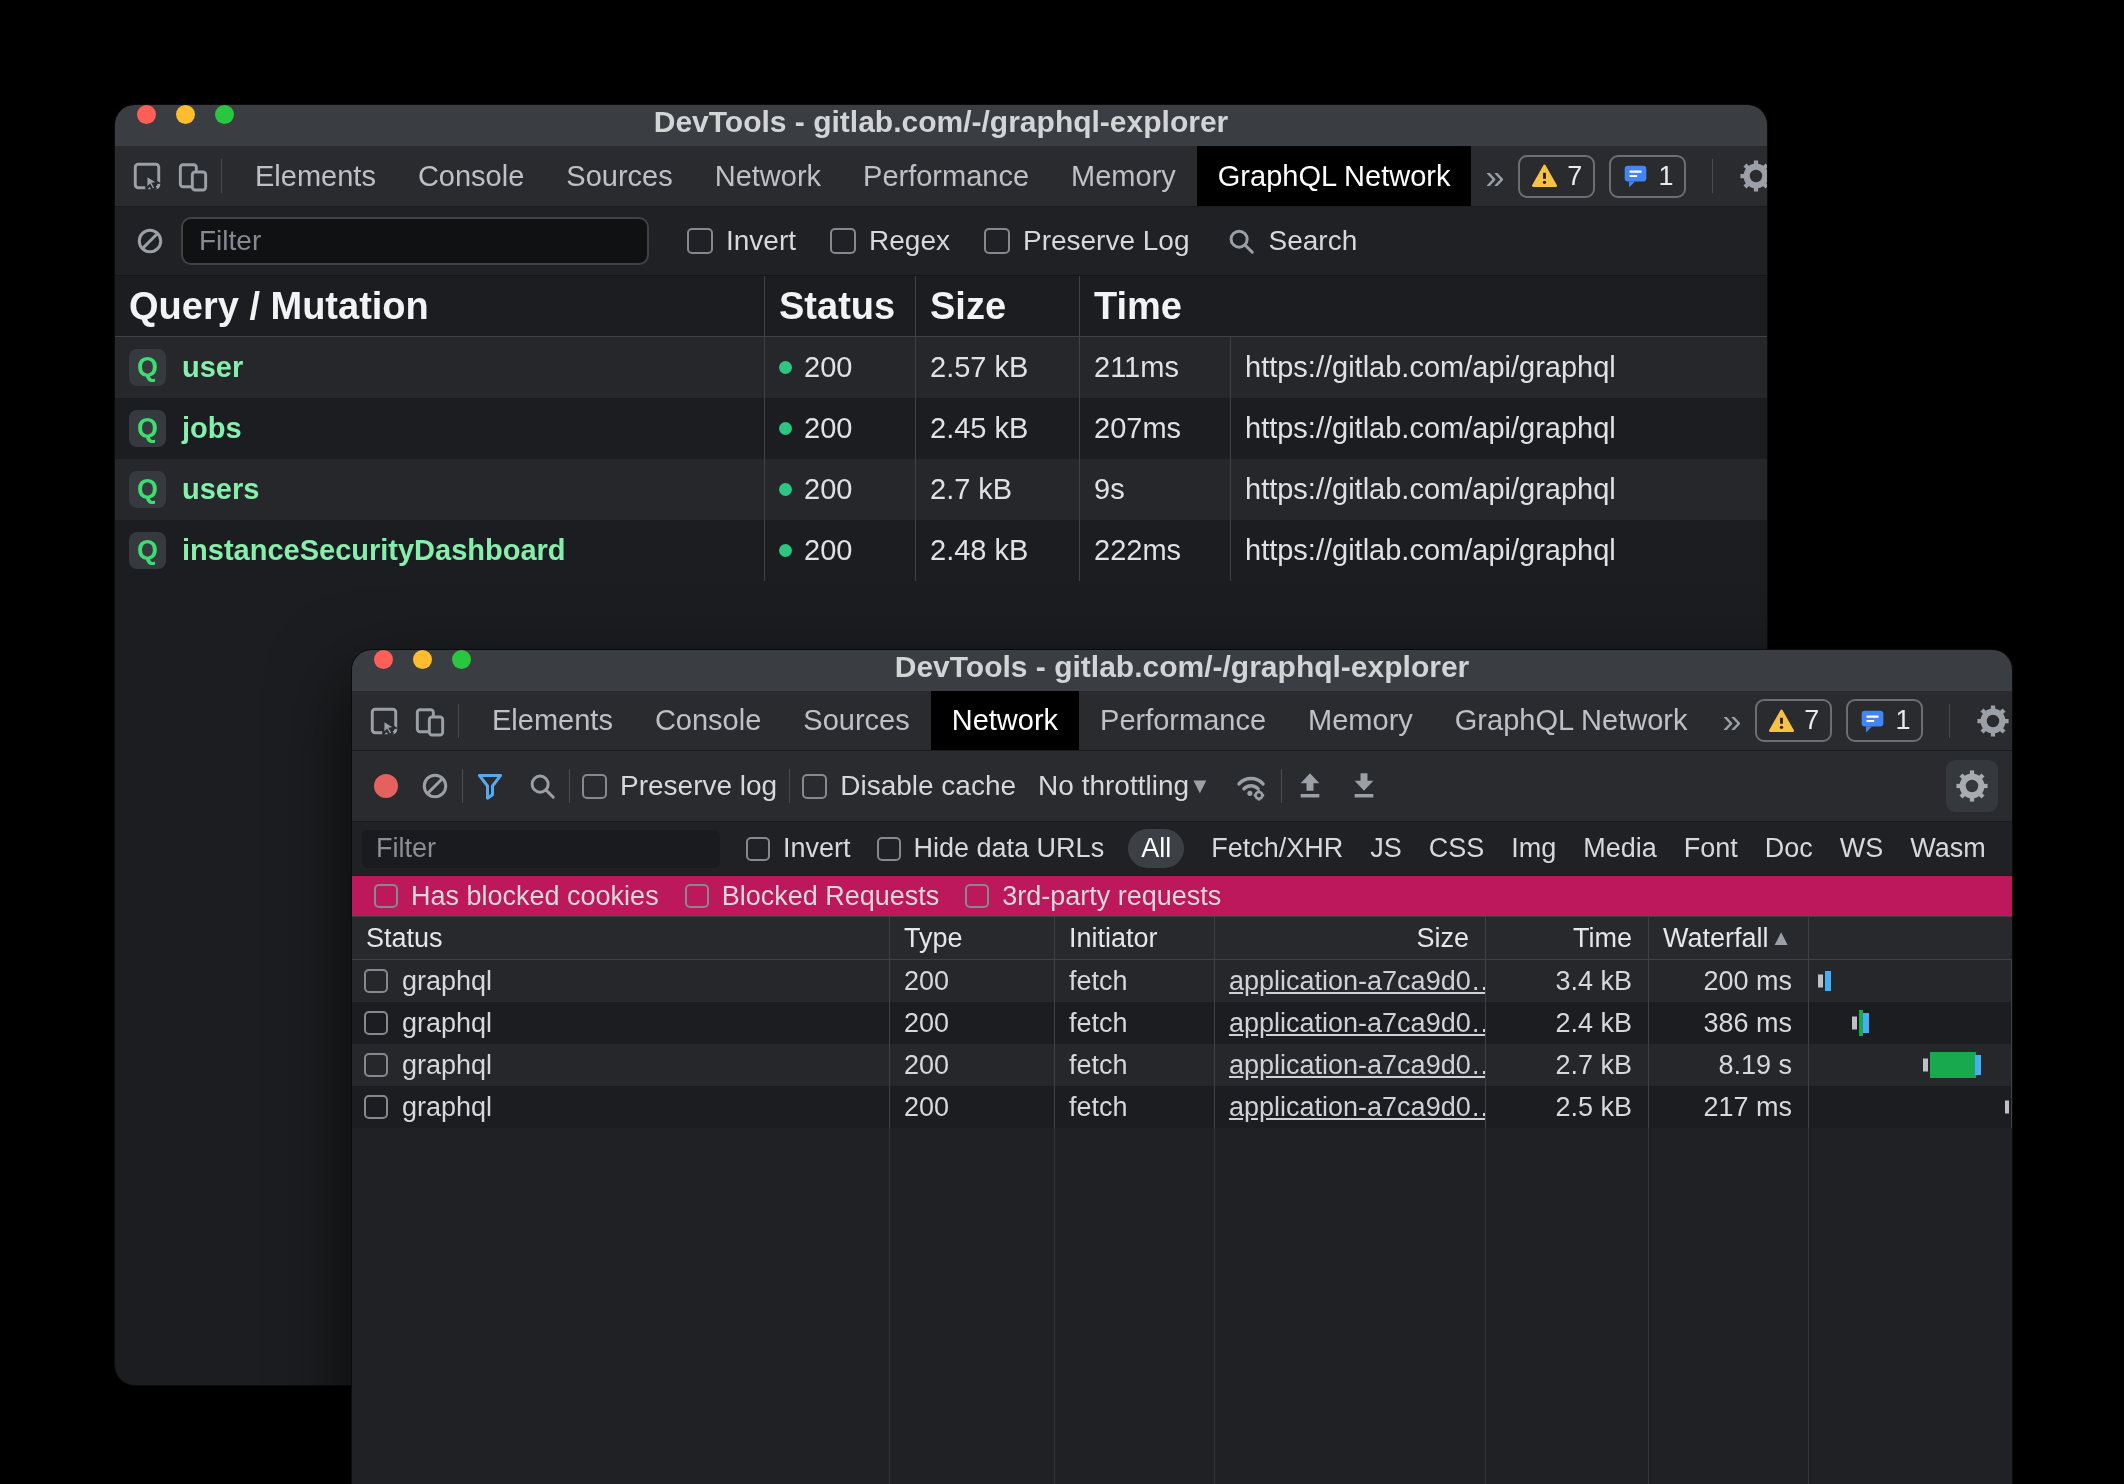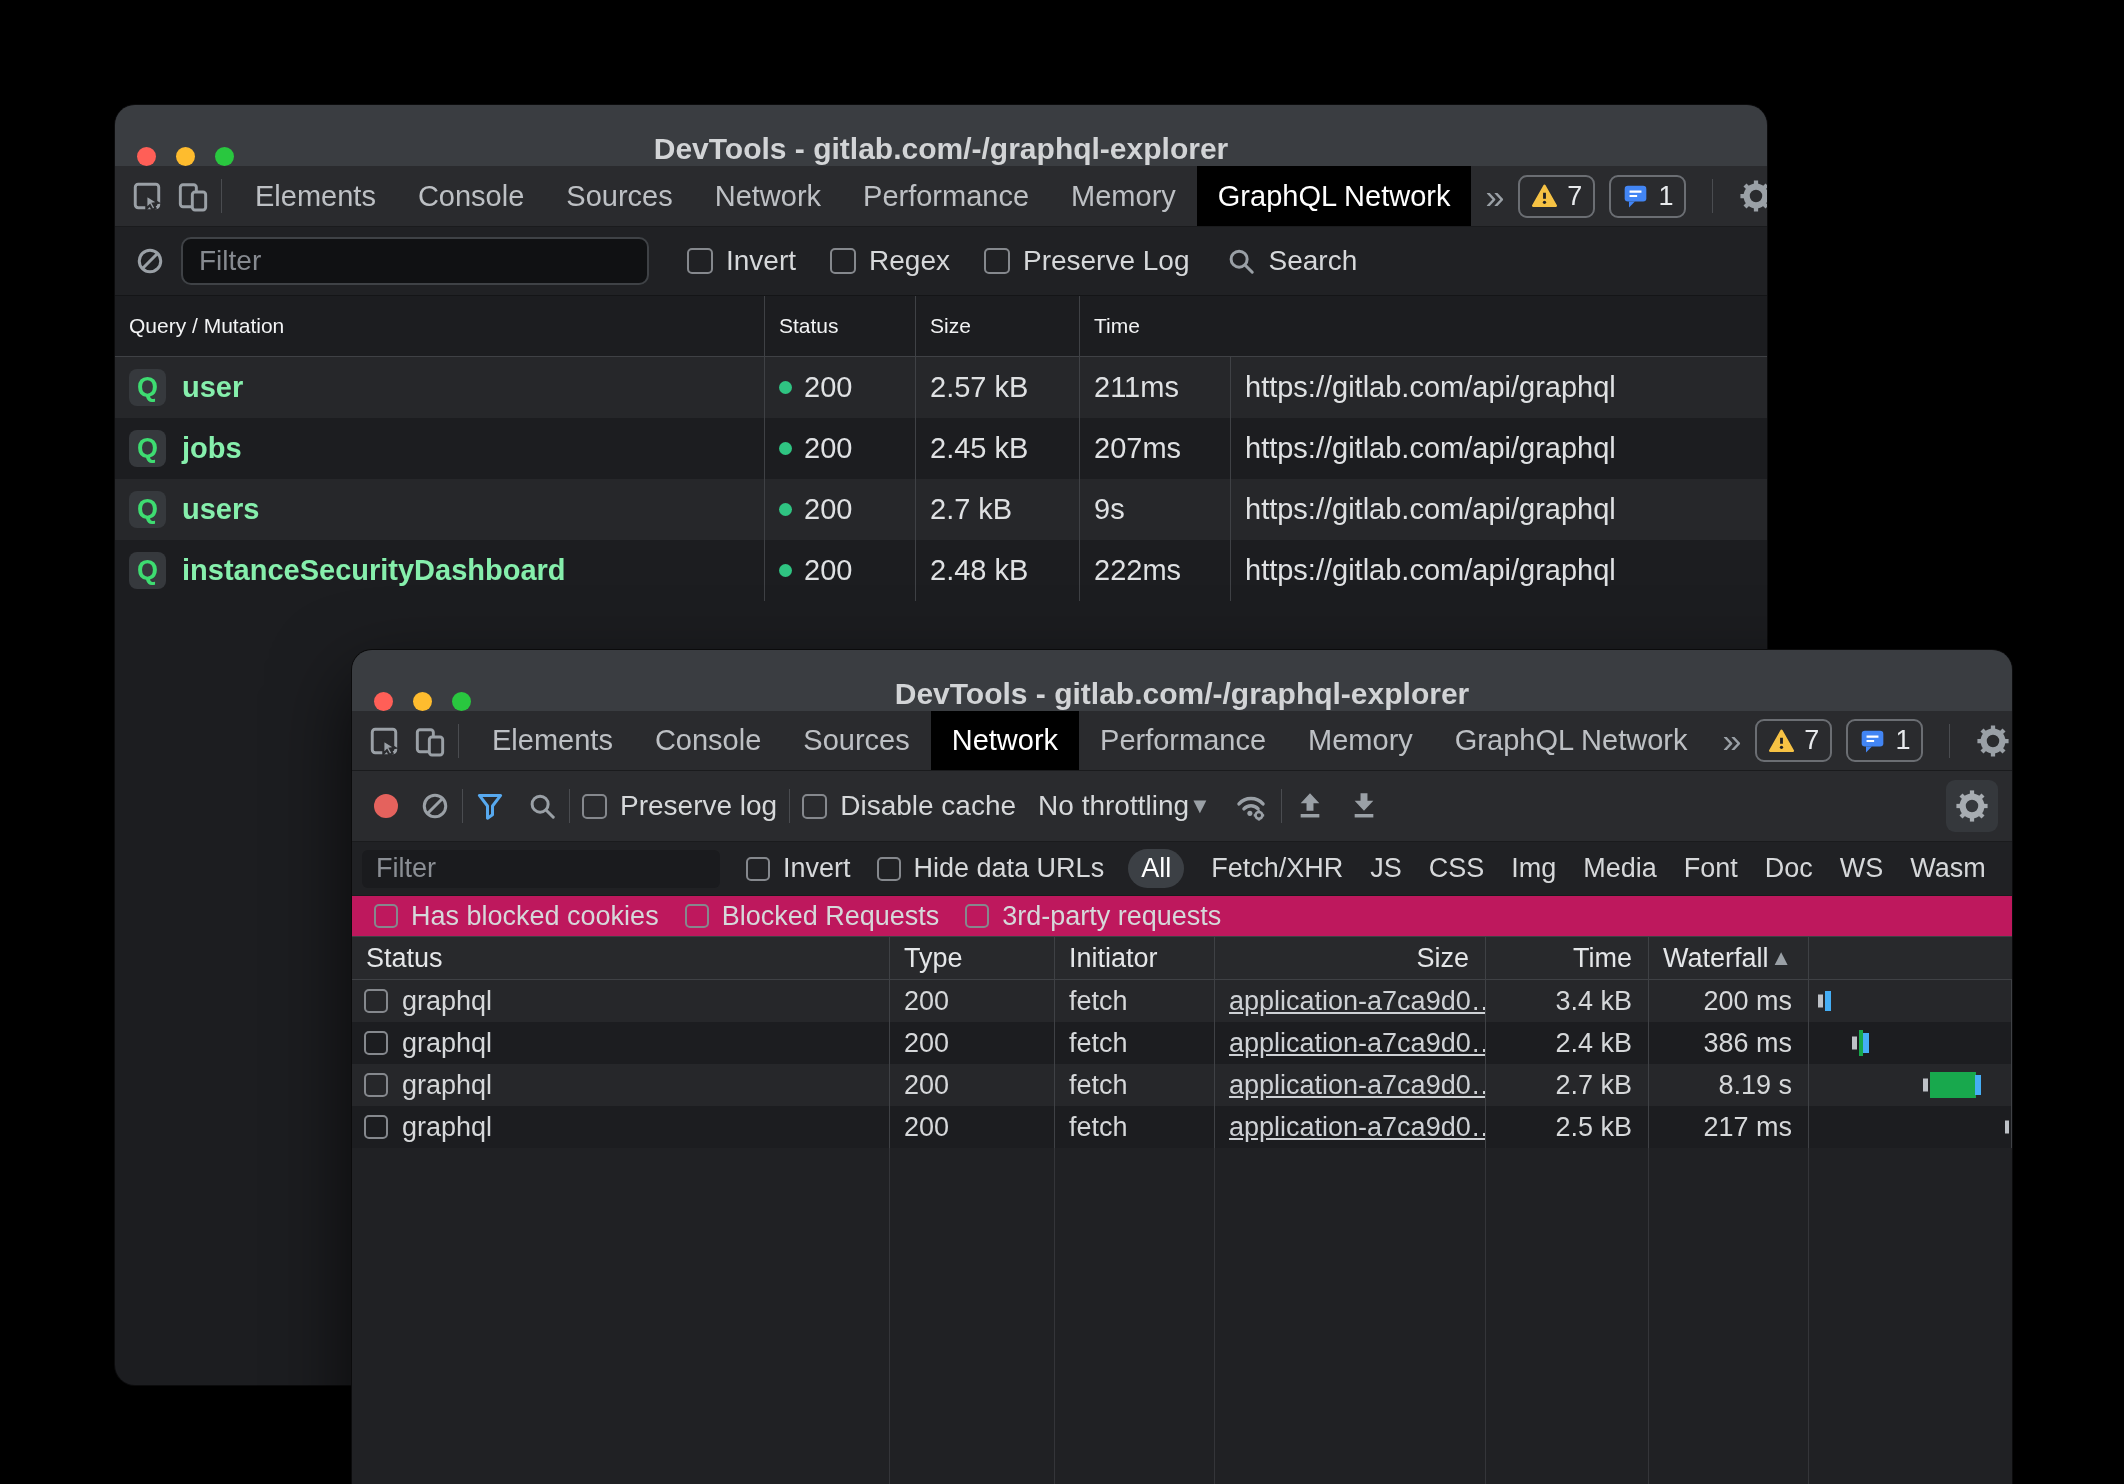--- a/index.html
+++ b/index.html
@@ -7,21 +7,21 @@
     width:2124px;height:1484px;background:#000;overflow:hidden;position:relative;
     font-family:"Liberation Sans",sans-serif;
     -webkit-font-smoothing:antialiased;
   }
   .window{position:absolute;border-radius:20px;overflow:hidden;
     box-shadow:0 0 0 1px #0b0b0c,0 30px 80px rgba(0,0,0,.72);}
   .win-back{left:115px;top:105px;width:1652px;height:1280px;background:#1c1d20;z-index:1;}
   .win-front{left:352px;top:650px;width:1660px;height:900px;background:#202124;z-index:2;display:flex;flex-direction:column;}
 
   
-  .titlebar{height:61px;background:#3a3d41;display:flex;align-items:flex-end;position:relative;flex:none;}
+  .titlebar{height:41px;background:#3a3d41;display:flex;align-items:flex-start;position:relative;flex:none;}
   .lights{display:flex;gap:20px;margin-left:22px;}
   .light{width:19px;height:19px;border-radius:50%;}
   .light.r{background:#ff5f57;}.light.y{background:#febc2e;}.light.g{background:#29c73f;}
   .title{position:absolute;left:0;right:0;text-align:center;color:#d2d4d6;font-size:30px;font-weight:bold;}
 
   
   .tabbar{height:60px;background:#2a2b2e;display:flex;align-items:center;border-bottom:1px solid #1a1b1d;flex:none;padding-right:14px;}
   .win-front .tabbar{height:59px;}
   .tabicons{display:flex;align-items:center;gap:14px;margin-left:16px;}
   .vsep{width:1px;height:34px;background:#4a4c50;margin:0 12px;flex:none;}
@@ -38,21 +38,21 @@
   .filter-input{margin-left:16px;width:432px;height:44px;background:#101113;border:2px solid #3f4246;
     border-radius:10px;color:#e8eaed;font-size:28px;padding:0 16px;outline:none;font-family:"Liberation Sans",sans-serif;}
   .filter-input::placeholder{color:#868a90;}
   .cb{width:26px;height:26px;border:2.5px solid #85888d;border-radius:5px;flex:none;box-sizing:border-box;}
   .lbl{color:#d6d8da;font-size:28px;white-space:nowrap;}
   .cbgroup{display:flex;align-items:center;gap:13px;}
 
   
   .bgrid-h,.brow{display:grid;grid-template-columns:650px 151px 164px 151px 1fr;}
   .bgrid-h{height:60px;border-bottom:1px solid #3f4145;}
-  .bgrid-h .cell{color:#f2f3f4;font-weight:normal;font-size:21px;}
+  .bgrid-h .cell{color:#f2f3f4;font-weight:bold;font-size:38px;}
   .cell{display:flex;align-items:center;padding-left:14px;overflow:hidden;white-space:nowrap;}
   .bgrid-h .cell,.brow .cell{border-right:1px solid #3f4145;}
   .bgrid-h .cell:last-child,.brow .cell:last-child{border-right:none;}
   .brow{height:61px;font-size:29px;color:#dfe1e3;}
   .brow.alt{background:#26272a;}
   .brow .qname{font-weight:bold;color:#86efac;}
   .qbadge{width:37px;height:37px;border-radius:8px;background:#36393d;color:#3edc71;font-weight:bold;
     font-size:27px;display:flex;align-items:center;justify-content:center;margin-right:16px;flex:none;}
   .dot{width:13px;height:13px;border-radius:50%;background:#2fc482;margin-right:12px;flex:none;}
 

